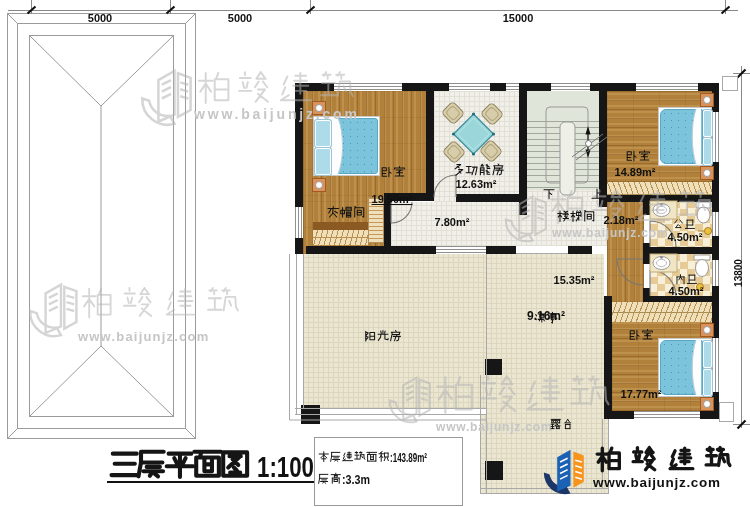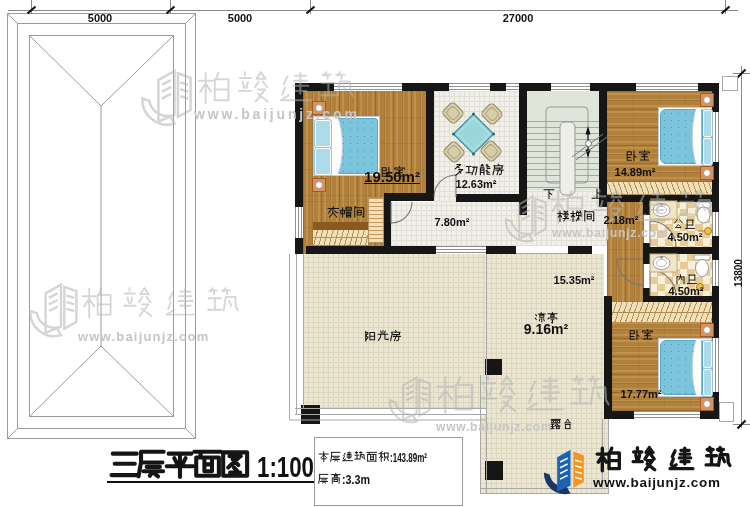--- a/index.html
+++ b/index.html
@@ -460,26 +460,26 @@
         <use href="#g6"></use>
       </g>
       <g transform="translate(668 446) scale(0.27)" stroke="#151515" stroke-width="12.5" fill="none" stroke-linecap="round" stroke-linejoin="round">
         <use href="#g7"></use>
       </g>
       <g transform="translate(704.5 446) scale(0.27)" stroke="#151515" stroke-width="12.5" fill="none" stroke-linecap="round" stroke-linejoin="round">
         <use href="#g8"></use>
       </g>
 <text x="593" y="487" font-size="13.5" font-weight="bold" fill="#111" letter-spacing="0.7" font-family="Liberation Sans">www.baijunjz.com</text>
 </svg>
-<div class="num" style="left:392px;top:168px;font-size:15px;text-decoration:underline;">19.50m²</div>
+<div class="num" style="left:392px;top:193px;font-size:11px;text-decoration:underline;">19.50m²</div>
 <div class="num" style="left:476px;top:178px;font-size:11px;">12.63m²</div>
 <div class="num" style="left:452px;top:215.5px;font-size:11px;text-align:right;">7.80m²</div>
 <div class="num" style="left:574px;top:225.5px;font-size:11px;margin-top:48px;">15.35m²</div>
 <div class="num" style="left:621px;top:214px;font-size:11px;">2.18m²</div>
 <div class="num" style="left:685px;top:230.5px;font-size:11px;">4.50m²</div>
 <div class="num" style="left:686px;top:284.5px;font-size:11px;">4.50m²</div>
 <div class="num" style="left:635px;top:165.5px;font-size:11px;">14.89m²</div>
 <div class="num" style="left:641px;top:343.5px;font-size:11px;margin-top:44px;">17.77m²</div>
-<div class="num" style="left:546px;top:321px;font-size:14px;">9.16m²</div>
+<div class="num" style="left:546px;top:309px;font-size:12px;">9.16m²</div>
 <div class="num" style="left:100px;top:11.5px;font-size:11px;">5000</div>
 <div class="num" style="left:240px;top:11.5px;font-size:11px;">5000</div>
-<div class="num" style="left:518px;top:11.5px;font-size:11px;">27000</div>
+<div class="num" style="left:518px;top:11.5px;font-size:11px;">15000</div>
 <div class="num" style="left:738px;top:273px;font-size:10px;transform:translate(-50%,-50%) rotate(-90deg);">13800</div>
 </div>
 </body></html>

